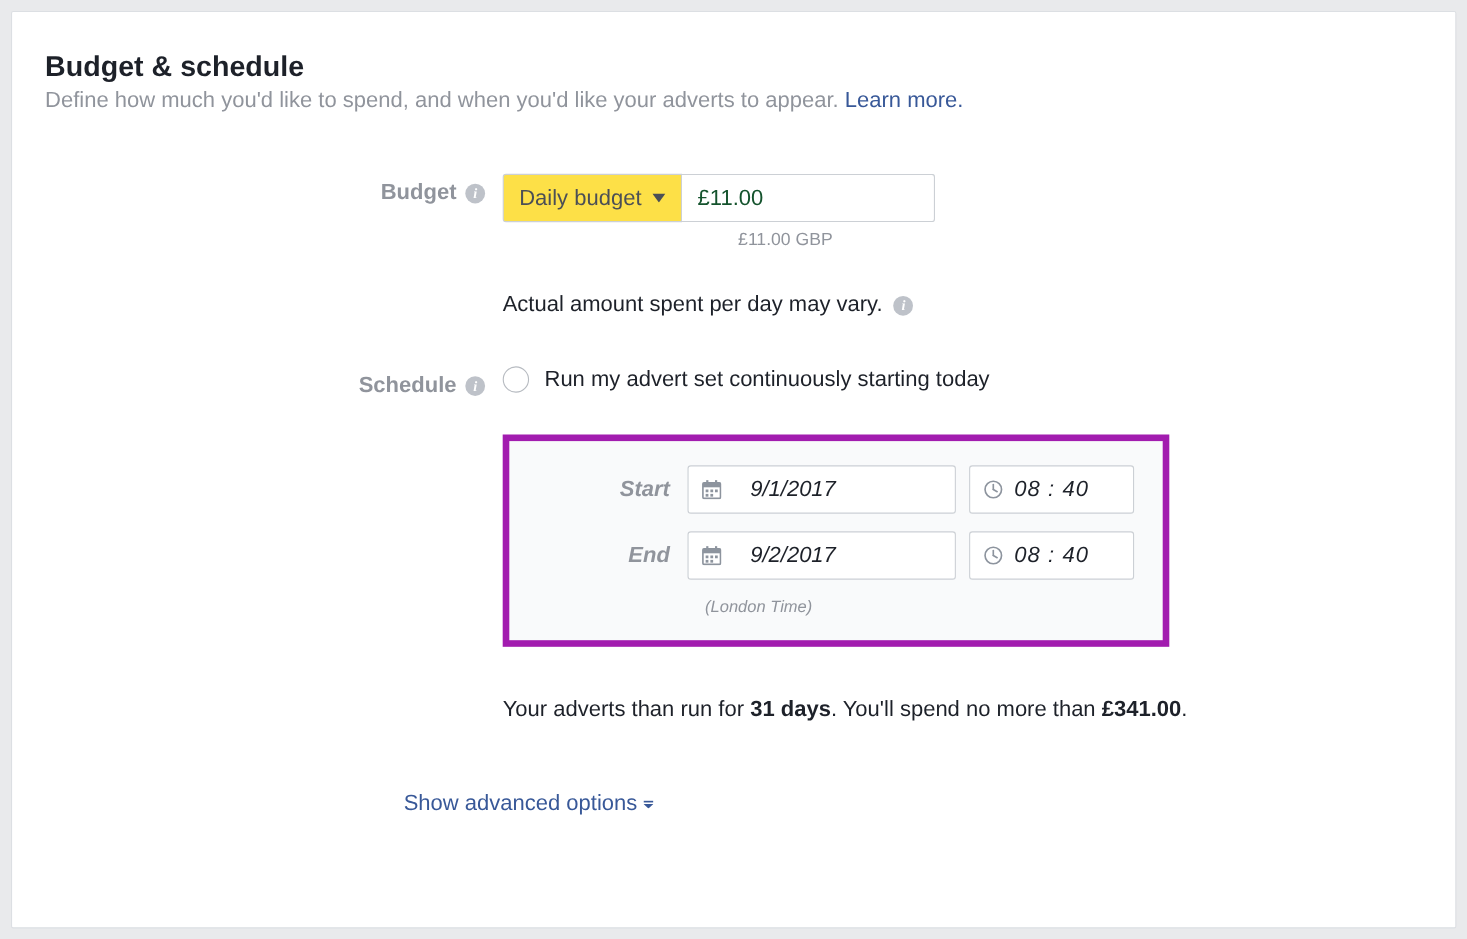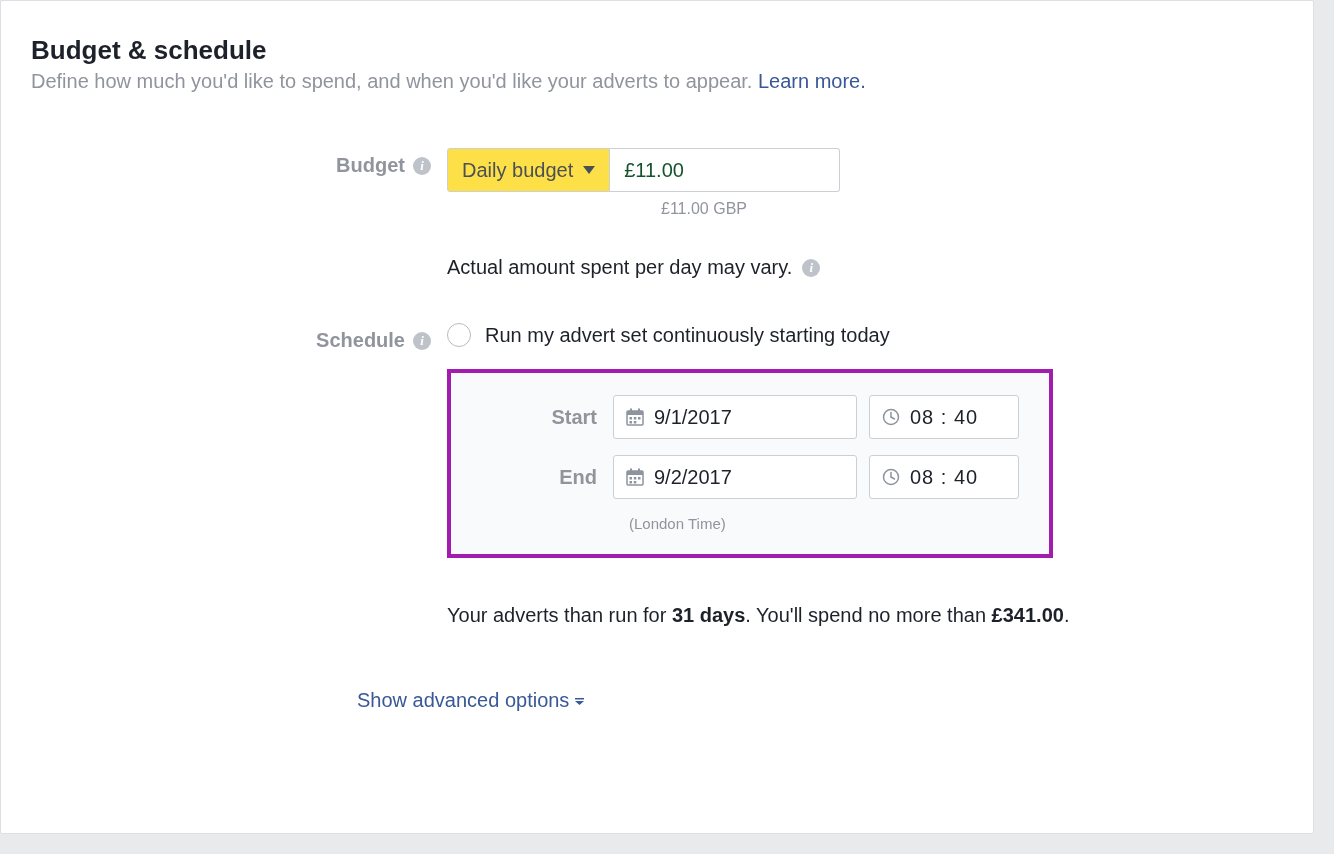--- a/index.html
+++ b/index.html
@@ -8,20 +8,21 @@
     padding: 0;
     font-family: Helvetica, Arial, sans-serif;
     background: #e9eaec;
     color: #1d2129;
     font-size: 20px;
   }
   .page {
     width: 1334px;
     height: 854px;
     background: #e9eaec;
+    padding: 10px;
   }
   .card {
     width: 1314px;
     height: 834px;
     background: #fff;
     border: 1px solid #dcdfe3;
     border-radius: 2px;
     padding: 28px 30px;
     position: relative;
   }
@@ -146,25 +147,26 @@
     height: 10px;
     border-radius: 50%;
     background: #4b4f56;
   }
   .radio-label {
     font-size: 20px;
     color: #1d2129;
   }
 
   .date-panel {
-    margin-top: 22px;
-    border: 4px solid #a21caf;
+    margin-top: 38px;
+    border: 6px solid #a21caf;
     background: #f9fafb;
     width: 606px;
     padding: 22px 22px 22px 22px;
+    font-style: italic;
   }
   .dp-row {
     display: flex;
     align-items: center;
     margin-bottom: 16px;
   }
   .dp-row:last-of-type { margin-bottom: 0; }
   .dp-label {
     width: 140px;
     text-align: right;
@@ -178,21 +180,21 @@
     align-items: center;
     height: 44px;
     border: 1px solid #ccd0d5;
     background: #fff;
     border-radius: 3px;
     padding: 0 12px;
     font-size: 20px;
     color: #1d2129;
     cursor: pointer;
   }
-  .date-field { width: 244px; margin-right: 12px; }
+  .date-field { width: 244px; margin-right: 12px; gap: 16px; }
   .time-field { width: 150px; letter-spacing: 1px; }
   .field-icon { margin-right: 10px; display:flex; }
   .tz-note {
     font-size: 15px;
     color: #90949c;
     margin-left: 156px;
     margin-top: 4px;
   }
 
   .summary {

